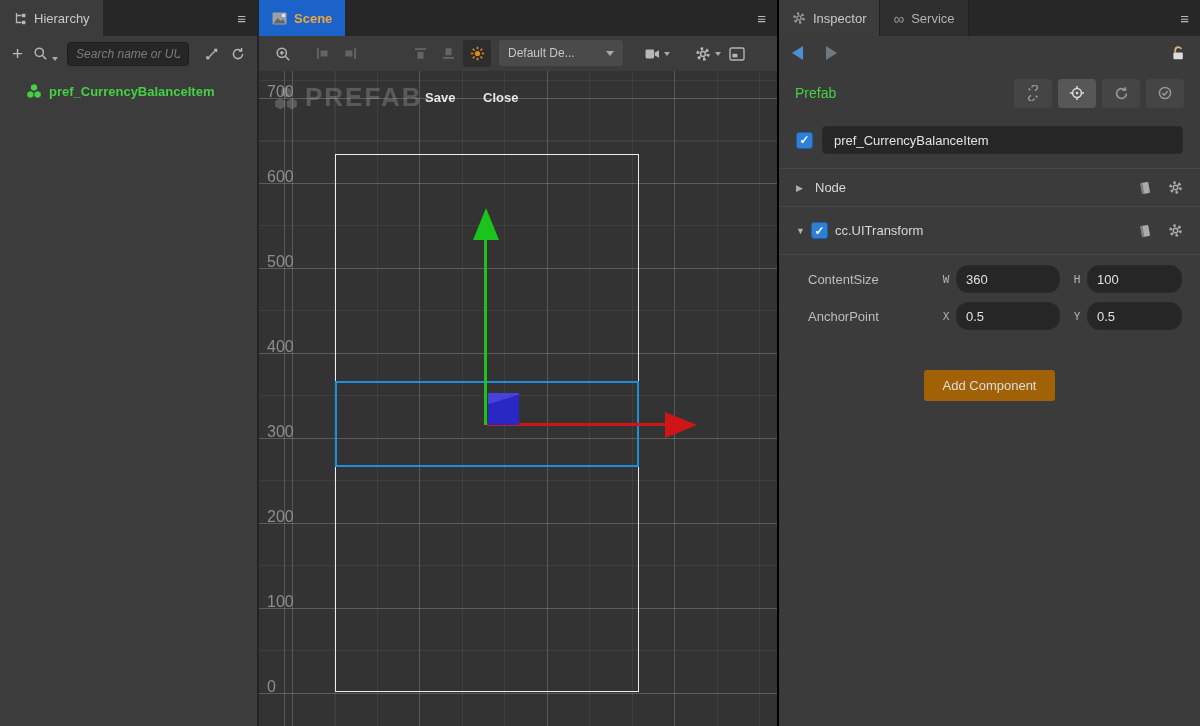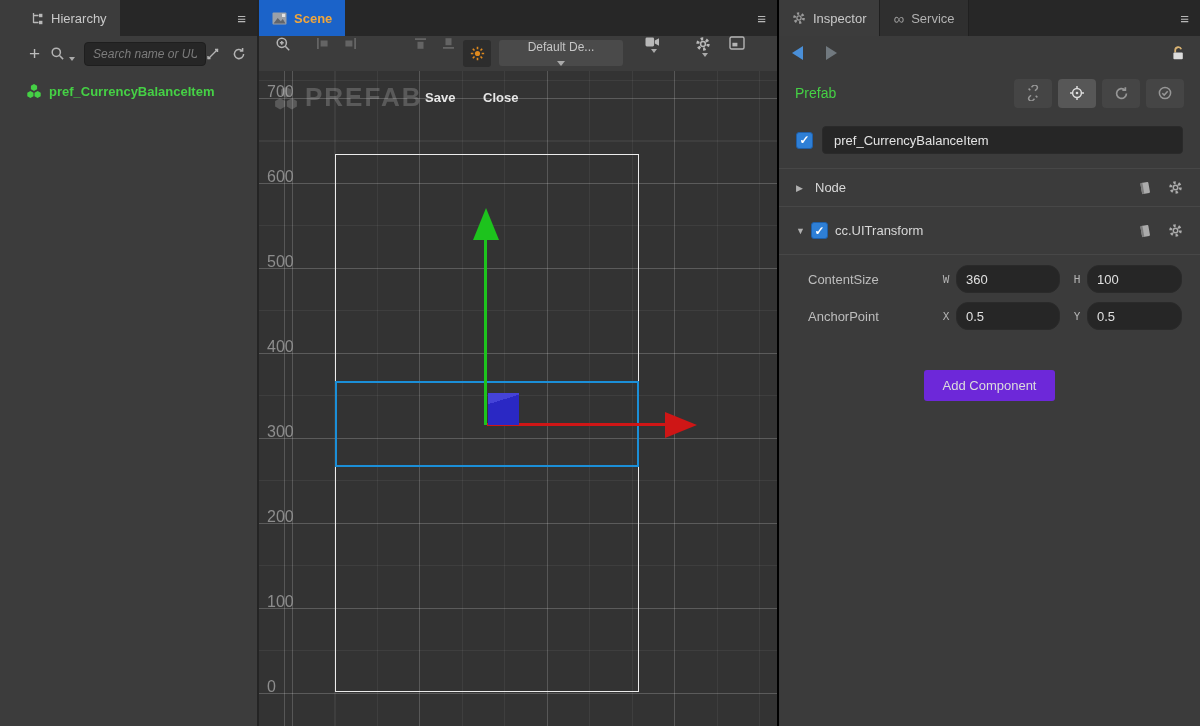--- a/index.html
+++ b/index.html
@@ -1,20 +1,20 @@
 <!DOCTYPE html>
 <html style="--accent_blue: #2e7fd6; --tab_blue: #1b63c9; --scene_tab_text: #f0a63c; --prefab_green: #45d145; --node_rect_cyan: #1b8fd8; --axis_y_green: #1dc31d; --axis_x_red: #cf1616; --cube_blue: #2a28c4; --canvas_bg: #333333; --panel_bg: #3c3c3c; --tabbar_bg: #272727; --input_bg: #262626; --gizmo_orange: #e08a1e;"><head>
 <meta charset="utf-8">
 <style>
   * { margin:0; padding:0; box-sizing:border-box; }
   html,body { width:1200px; height:726px; overflow:hidden; }
   body { font-family:"Liberation Sans", sans-serif; font-size:13px; background:#3c3c3c; color:#c9c9c9; }
   .app { display:flex; width:1200px; height:726px; }
   .panel { position:relative; height:100%; background:var(--panel_bg,#3c3c3c); }
-  .panel-hierarchy { width:259px; border-right:2px solid #242424;padding-left:17px; }
+  .panel-hierarchy { width:259px; border-right:2px solid #242424; }
   .panel-scene { width:518px; }
   .panel-inspector { flex:1; border-left:2px solid #000000; }
 
   
   .tabbar { height:36px; background:var(--tabbar_bg,#272727); display:flex; align-items:stretch; position:relative; }
   .tab { display:flex; align-items:center; gap:7px; padding:0 13px; font-size:13px; color:#c9c9c9; background:#3c3c3c; cursor:default; }
   .tab.blue { background:var(--tab_blue,#1b63c9); color:var(--scene_tab_text,#f0a63c); font-weight:600; }
   .tab.inactive { background:#2f2f2f; border-left:1px solid #202020; border-right:1px solid #202020; color:#b2b2b2; }
   .menu-btn { position:absolute; right:11px; top:0; height:36px; display:flex; align-items:center; color:#b8b8b8; font-size:15px; cursor:pointer; }
 
@@ -24,21 +24,21 @@
   .tb-plus { font-size:19px; color:#bcbcbc; line-height:1; cursor:pointer; }
   .tb-group { display:flex; align-items:flex-end; gap:1px; margin-left:10px; cursor:pointer; color:#b4b4b4; }
   .caret { width:0; height:0; border-left:4px solid transparent; border-right:4px solid transparent; border-top:5px solid #aaa; }
   .caret.sm { border-left-width:3.5px; border-right-width:3.5px; border-top-width:4.5px; margin-left:3px; }
   .search-input { margin-left:9px; width:122px; height:24px; background:var(--input_bg,#262626); border:1px solid #1e1e1e; border-radius:4px; color:#cfcfcf; font-size:12px; padding:0 8px; font-family:"Liberation Sans",sans-serif; }
   .search-input::placeholder { color:#7c7c7c; font-style:italic; }
   .tb-icon { color:#b4b4b4; display:flex; align-items:center; cursor:pointer; }
   .icon-dim { color:#646464; }
 
   
-  .st { position:absolute; top:0; height:35px; display:flex; align-items:center;flex-direction:column; }
+  .st { position:absolute; top:0; height:35px; display:flex; align-items:center; }
   .gizmo-btn { left:204px; top:4px; height:27px; width:28px; background:#2d2d2d; border-radius:3px; justify-content:center; color:var(--gizmo_orange,#e08a1e); cursor:pointer; }
   .mode-dd { left:240px; top:4px; width:124px; height:26px; background:#4a4a4a; border-radius:3px; padding:0 9px; font-size:12px; color:#c6c6c6; display:flex; align-items:center; cursor:pointer; }
   .mode-dd .dd-label { flex:1; white-space:nowrap; overflow:hidden; }
 
   
   .canvas { position:absolute; top:71px; left:0; right:0; bottom:0; overflow:hidden;
     background-color:var(--canvas_bg,#333);
     background-image:
       repeating-linear-gradient(to right,  rgba(255,255,255,.13) 0 1px, transparent 1px 127.5px),
       repeating-linear-gradient(to bottom, rgba(255,255,255,.15) 0 1px, transparent 1px 85px),
@@ -80,21 +80,21 @@
   .sec-icons { margin-left:auto; display:flex; gap:15px; color:#ababab; }
   .sec-icons > * { cursor:pointer; }
   .prop-row { display:flex; align-items:center; padding:0 16px 0 29px; height:34px; margin-top:3px; }
   .prop-row.first { margin-top:7px;align-items:center; }
   .prop-label { flex:0 0 132px; font-size:13px; color:#bdbdbd; }
   .axis-label { width:12px; font-size:11px; color:#b2b2b2; font-family:"DejaVu Sans Mono",monospace; text-align:center; }
   .prop-input { width:104px; height:28px; background:var(--input_bg,#262626); border:1px solid #2a2a2a; border-radius:12px; color:#e0e0e0; font-size:13px; padding:0 9px; margin-left:4px; font-family:"Liberation Sans",sans-serif; }
   .prop-input.short { width:95px; }
   .axis-label.second { margin-left:11px; }
   .add-row { display:flex; justify-content:center; margin-top:37px; }
-  .add-btn { background:#6d28d9; border:none; border-radius:3px; color:#dcdcdc; font-size:13px; padding:8px 19px; font-family:"Liberation Sans",sans-serif; cursor:pointer; }
+  .add-btn { background:#a16207; border:none; border-radius:3px; color:#dcdcdc; font-size:13px; padding:8px 19px; font-family:"Liberation Sans",sans-serif; cursor:pointer; }
 
   
   .hier-body { position:absolute; top:71px; left:0; right:0; bottom:0; background:#3c3c3c; }
   .hier-item { display:flex; align-items:center; gap:7px; height:24px; padding-left:26px; margin-top:8px; color:var(--prefab_green,#45d145); font-size:13px; font-weight:bold; cursor:pointer; }
   svg { display:block; }
 </style>
 </head>
 <body>
 
 <div class="app">

